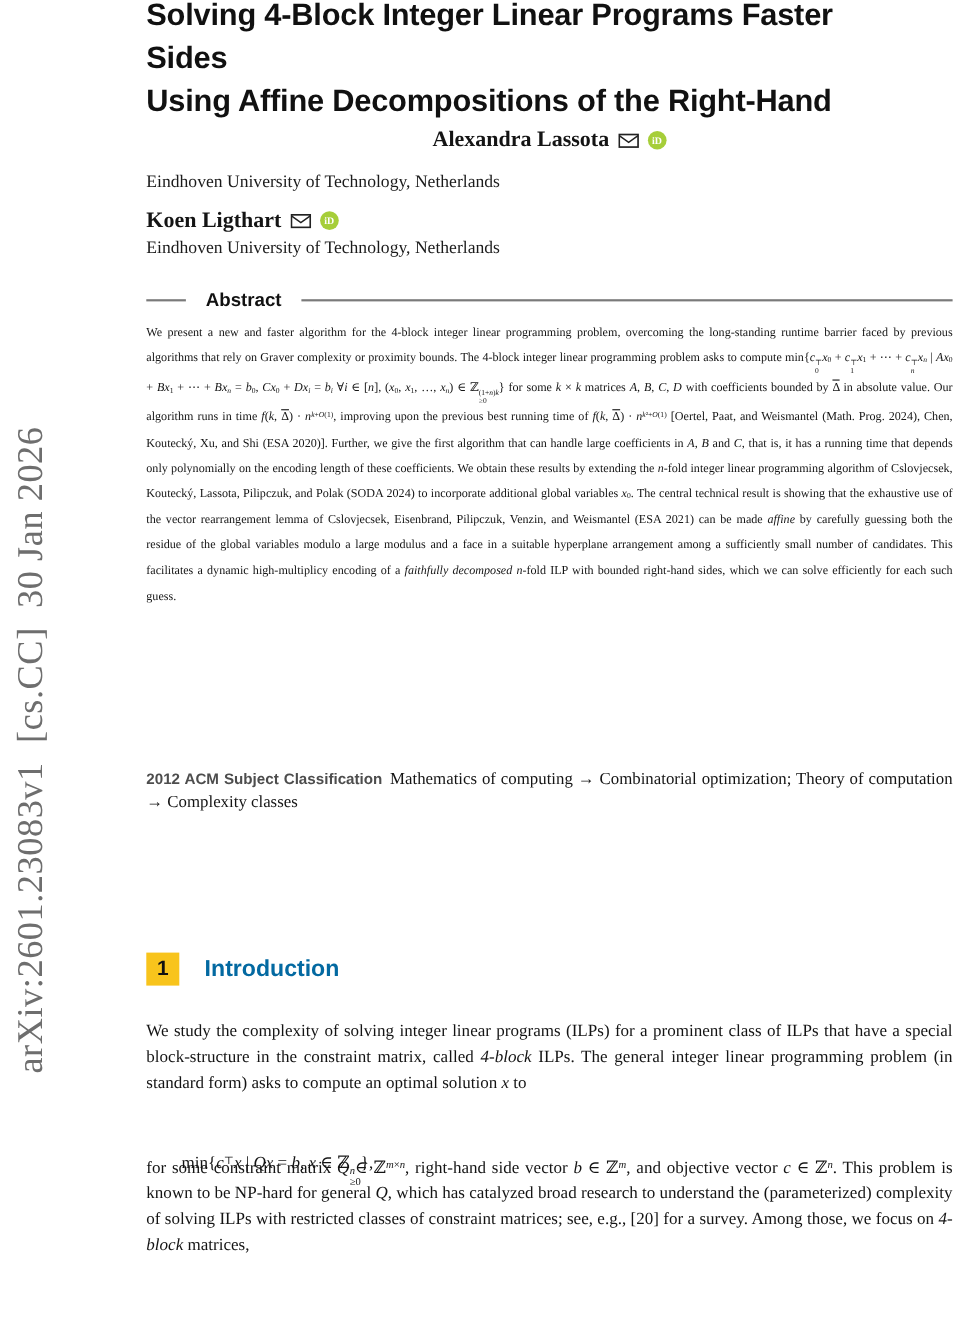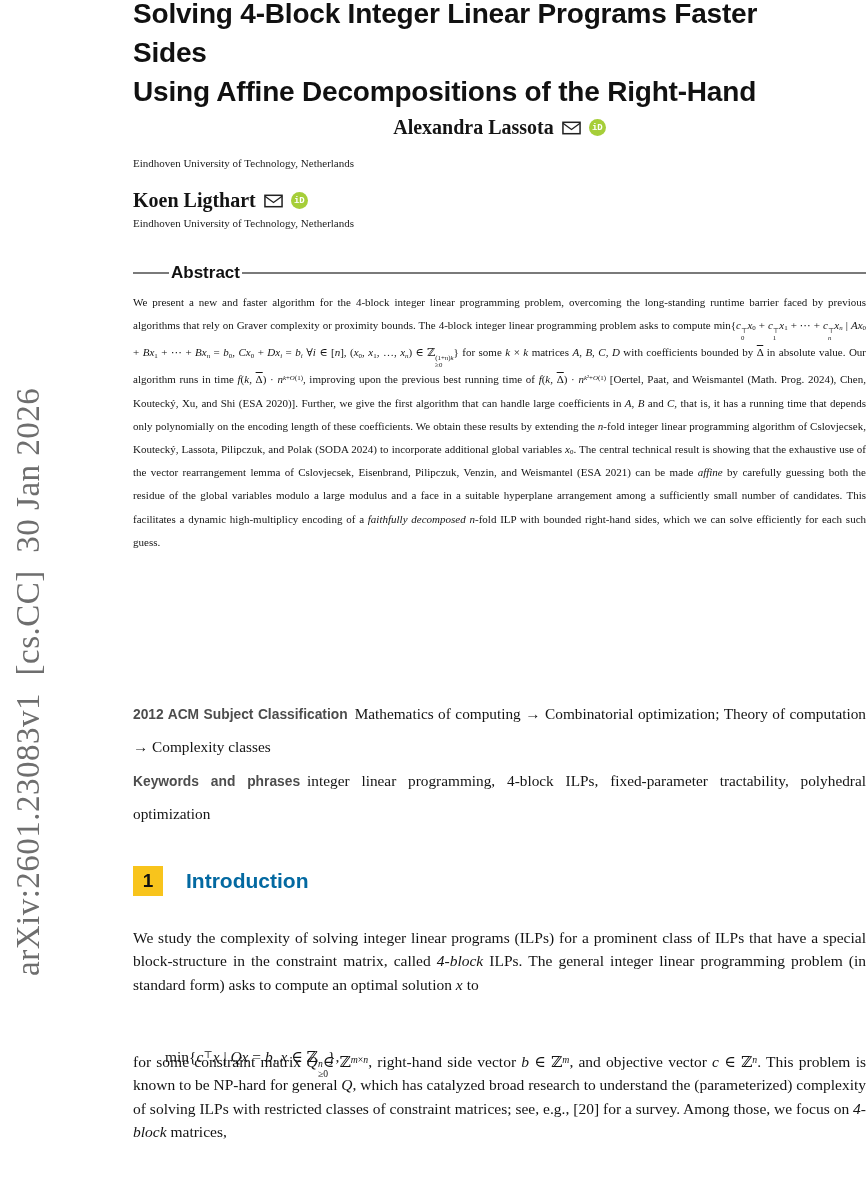--- a/index.html
+++ b/index.html
@@ -12,40 +12,40 @@
   .blk{position:absolute;left:0;width:733px;}
 
   
   .title{top:-6px;font-family:"Liberation Sans","DejaVu Sans",sans-serif;
     font-weight:bold;font-size:28px;line-height:39px;letter-spacing:-0.2px;color:#111;}
   .title div{display:block;}
 
   
   .author-row{display:flex;align-items:center;gap:8px;}
   .author-name{font-size:20px;font-weight:bold;}
-  .affil{font-size:11px;color:#1b1b1b;}
+  .affil{font-size:16px;color:#1b1b1b;}
   .mail{display:inline-flex;align-items:center;}
   .orcid-badge{
     width:17px;height:17px;border-radius:50%;background:var(--orcid,#A6CE39);
-    color:#fff;font-family:Liberation Mono, monospace;font-weight:bold;font-size:9px;
+    color:#fff;font-family:Liberation Serif, serif;font-weight:bold;font-size:9px;
     display:inline-flex;align-items:center;justify-content:center;
   }
 
   
   .abs-head{top:263px;display:flex;align-items:center;height:20px;}
   .rule{border-top:2px solid #7a7a7a;height:0;}
   .rule.short{width:36px;}
   .rule.long{flex:1;}
   .abs-label{font-family:"Liberation Sans","DejaVu Sans",sans-serif;font-weight:bold;
-    font-size:17px;color:#111;margin:0 2px;}
+    font-size:17px;color:#111;margin:0 18px;}
 
   
   .just{text-align:justify;hyphens:none;}
   .abs-text{top:291px;font-size:11px;line-height:23.2px;margin:0;}
-  .meta{font-size:15.3px;line-height:32px;margin:0;}
+  .meta{font-size:15.3px;line-height:21px;margin:0;}
   .meta-label{font-family:"Liberation Sans","DejaVu Sans",sans-serif;font-weight:bold;
     font-size:13.8px;color:#4d4d4d;margin-right:7px;}
   .meta.acm{top:698px;}
   .meta.kw{top:765px;}
 
   
   .sec-head{top:866px;display:flex;align-items:center;}
   .sec-num{
     width:30px;height:30px;background:var(--accent,#F8C41C);
     font-family:"Liberation Sans","DejaVu Sans",sans-serif;font-weight:bold;font-size:19px;
@@ -129,23 +129,20 @@
         <sub><i>n</i></sub>
       </span><i>x</i><sub><i>n</i></sub> | <i>Ax</i><sub>0</sub> + <i>Bx</i><sub>1</sub> + ⋯ + <i>Bx</i><sub><i>n</i></sub> = <i>b</i><sub>0</sub>, <i>Cx</i><sub>0</sub> + <i>Dx</i><sub><i>i</i></sub> = <i>b</i><sub><i>i</i></sub> ∀<i>i</i> ∈ [<i>n</i>], (<i>x</i><sub>0</sub>, <i>x</i><sub>1</sub>, …, <i>x</i><sub><i>n</i></sub>) ∈ ℤ<span class="ss">
         <sup>(1+<i>n</i>)<i>k</i></sup>
         <sub>≥0</sub>
       </span>} for some <i>k</i> × <i>k</i> matrices <i>A</i>, <i>B</i>, <i>C</i>, <i>D</i> with coefficients bounded by <span class="ol">Δ</span> in absolute value. Our algorithm runs in time <i>f</i>(<i>k</i>, <span class="ol">Δ</span>) · <i>n</i><sup><i>k</i>+<i>O</i>(1)</sup>, improving upon the previous best running time of <i>f</i>(<i>k</i>, <span class="ol">Δ</span>) · <i>n</i><sup><i>k</i>²+<i>O</i>(1)</sup> [Oertel, Paat, and Weismantel (Math. Prog. 2024), Chen, Koutecký, Xu, and Shi (ESA 2020)]. Further, we give the first algorithm that can handle large coefficients in <i>A</i>, <i>B</i> and <i>C</i>, that is, it has a running time that depends only polynomially on the encoding length of these coefficients. We obtain these results by extending the <i>n</i>-fold integer linear programming algorithm of Cslovjecsek, Koutecký, Lassota, Pilipczuk, and Polak (SODA 2024) to incorporate additional global variables <i>x</i><sub>0</sub>. The central technical result is showing that the exhaustive use of the vector rearrangement lemma of Cslovjecsek, Eisenbrand, Pilipczuk, Venzin, and Weismantel (ESA 2021) can be made <i>affine</i> by carefully guessing both the residue of the global variables modulo a large modulus and a face in a suitable hyperplane arrangement among a sufficiently small number of candidates. This facilitates a dynamic high-multiplicy encoding of a <i>faithfully decomposed</i> <i>n</i>-fold ILP with bounded right-hand sides, which we can solve efficiently for each such guess.</p>
 
   <p class="blk meta acm just">
     <span class="meta-label">2012 ACM Subject Classification</span><span>Mathematics of computing → Combinatorial optimization; Theory of computation → Complexity classes</span>
   </p>
 
-  <p class="blk meta kw just">
-    <span class="meta-label">Keywords and phrases</span><span>integer linear programming, 4-block ILPs, fixed-parameter tractability, polyhedral optimization</span>
-  </p>
 
   <div class="blk sec-head">
     <span class="sec-num">1</span>
     <span class="sec-title">Introduction</span>
   </div>
 
   <p class="blk body-text para1 just">We study the complexity of solving integer linear programs (ILPs) for a prominent class of ILPs that have a special block-structure in the constraint matrix, called <i>4-block</i> ILPs. The general integer linear programming problem (in standard form) asks to compute an optimal solution <i>x</i> to</p>
 
   <div class="blk equation">min{<i>c</i><sup>⊤</sup><i>x</i> | <i>Qx</i> = <i>b</i>, <i>x</i> ∈ ℤ<span class="ss">
         <sup><i>n</i></sup>

